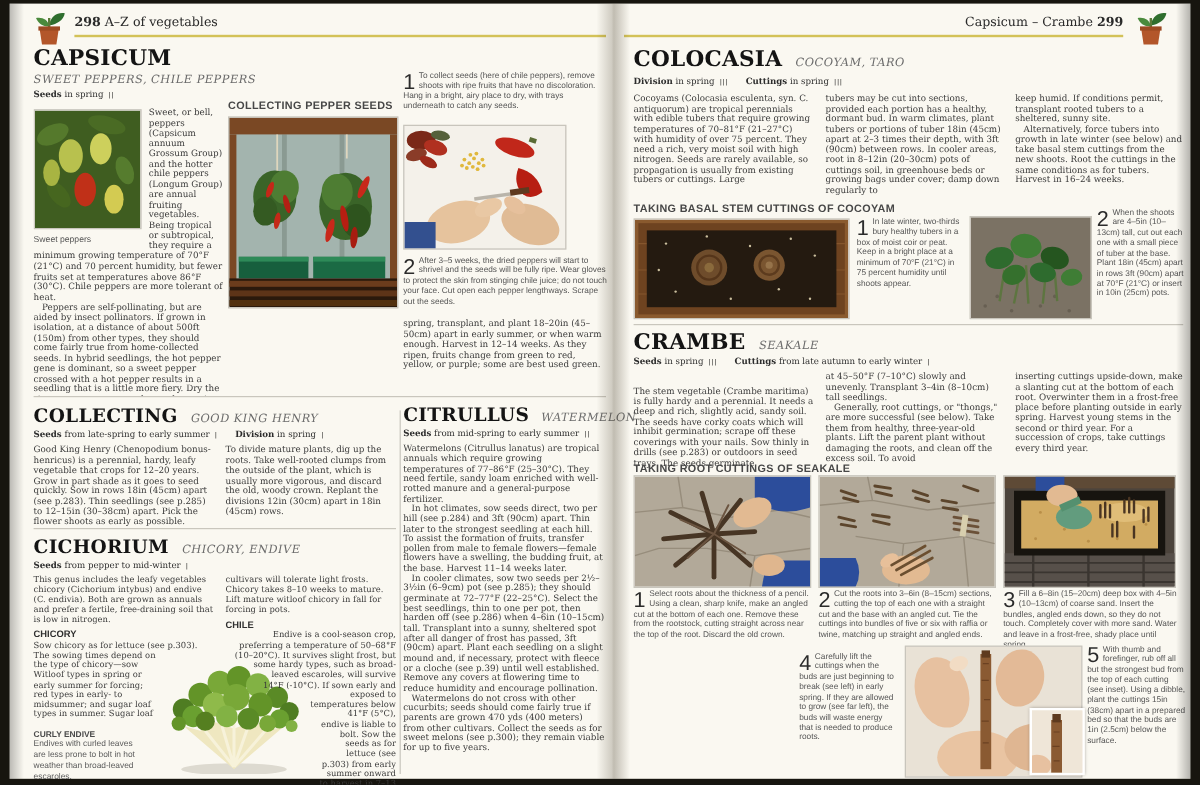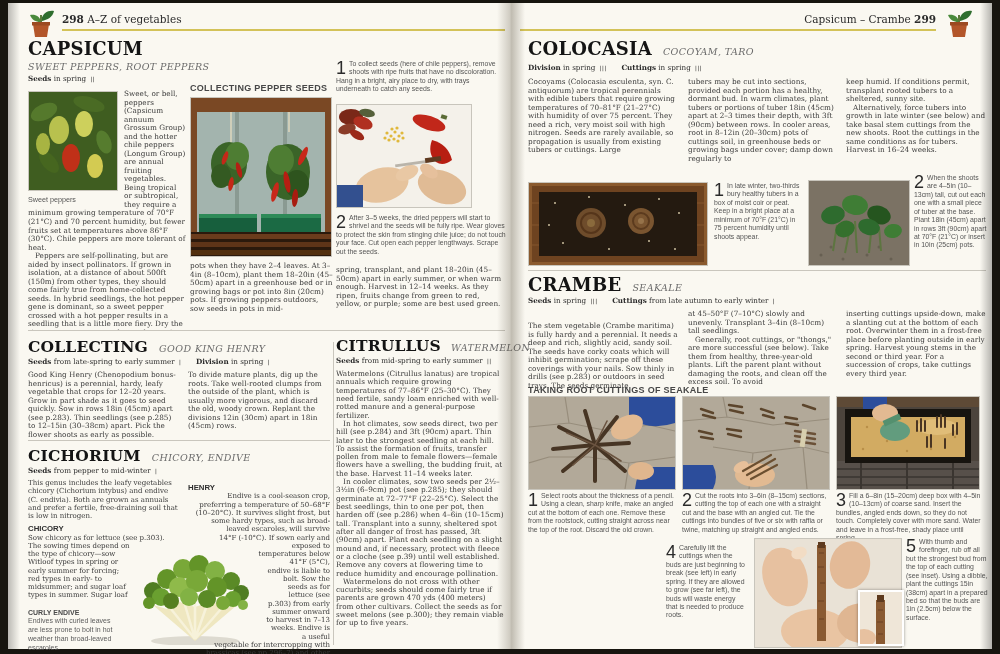--- a/index.html
+++ b/index.html
@@ -59,21 +59,21 @@
       <rect x="6" y="16" width="18" height="3.5" fill="#9c4a22"></rect>
     </svg>
   </span>
   <div class="abs hdr" style="left:62px;top:13px;">
     <b>298</b>
     <span>A–Z of vegetables</span>
   </div>
   <div class="abs rule" style="left:62px;top:29px;width:443px;"></div>
 
   <div class="abs title" style="left:28px;top:40px;">CAPSICUM</div>
-  <div class="abs sub" style="left:28px;top:62px;">SWEET PEPPERS, ROOT PEPPERS</div>
+  <div class="abs sub" style="left:28px;top:62px;">SWEET PEPPERS, CHILE PEPPERS</div>
   <div class="abs prop" style="left:28px;top:75px;">
     <b>Seeds</b>
     <span>in spring</span>
     <span class="rate">||</span>
   </div>
   <div class="abs body" style="left:28px;top:90px;width:158px;height:240px;overflow:hidden;">
     <span class="fl">
       <span class="ph" style="display:inline-block;">
         <svg width="88" height="98" viewBox="0 0 88 98">
           <rect width="88" height="98" fill="#3f5d20"></rect>
@@ -121,23 +121,20 @@
       <rect x="8" y="116" width="58" height="18" fill="#175f3d"></rect>
       <rect x="8" y="116" width="58" height="4" fill="#2e8a58"></rect>
       <rect x="70" y="116" width="60" height="18" fill="#1b6a44"></rect>
       <rect x="70" y="116" width="60" height="4" fill="#2e8a58"></rect>
       <rect y="134" width="140" height="24" fill="#2b190c"></rect>
       <rect y="136" width="140" height="5" fill="#6b3c1c"></rect>
       <rect y="144" width="140" height="5" fill="#5e3418"></rect>
       <rect y="152" width="140" height="5" fill="#52300f"></rect>
     </svg>
   </span>
-  <div class="abs body" style="left:190px;top:262px;width:143px;">
-    <span class="p">pots when they have 2–4 leaves. At 3–4in (8–10cm), plant them 18–20in (45–50cm) apart in a greenhouse bed or in growing bags or pot into 8in (20cm) pots. If growing peppers outdoors, sow seeds in pots in mid-</span>
-  </div>
 
   <div class="abs step" style="left:336px;top:60px;width:170px;">
     <span class="num">1</span>
     <span>To collect seeds (here of chile peppers), remove shoots with ripe fruits that have no discoloration. Hang in a bright, airy place to dry, with trays underneath to catch any seeds.</span>
   </div>
   <span class="abs ph" style="left:336px;top:104px;">
     <svg width="134" height="102" viewBox="0 0 134 102">
       <rect width="134" height="102" fill="#f4f1ea"></rect>
       <ellipse cx="14" cy="12" rx="12" ry="8" fill="#7a2818"></ellipse>
       <ellipse cx="26" cy="18" rx="10" ry="6" fill="#b03020" transform="rotate(20 26 18)"></ellipse>
@@ -246,21 +243,22 @@
     <div class="subh">CHICORY</div>
     <div>
       <span class="spr" style="width:1px;height:14px;"></span>
       <span class="spr" style="width:46px;height:80px;"></span>
       <span>Sow chicory as for lettuce (see p.303). The sowing times depend on the type of chicory—sow Witloof types in spring or early summer for forcing; red types in early- to midsummer; and sugar loaf types in summer. Sugar loaf</span>
     </div>
     <div class="caph" style="margin-top:8px;width:94px;">CURLY ENDIVE</div>
     <div class="capt" style="width:94px;">Endives with curled leaves are less prone to bolt in hot weather than broad-leaved escaroles.</div>
   </div>
   <div class="abs body f7" style="left:188px;top:479px;width:142px;">
-    <div class="subh">HENRY</div>
+    <span class="p">cultivars will tolerate light frosts. Chicory takes 8–10 weeks to mature. Lift mature witloof chicory in fall for forcing in pots.</span>
+    <div class="subh">CHILE</div>
     <div class="ra">
       <span class="sp" style="width:2px;height:36px;"></span>
       <span class="sp" style="width:30px;height:18px;"></span>
       <span class="sp" style="width:56px;height:18px;"></span>
       <span class="sp" style="width:78px;height:70px;"></span>
       <span>Endive is a cool-season crop, preferring a temperature of 50–68°F (10–20°C). It survives slight frost, but some hardy types, such as broad-leaved escaroles, will survive 14°F (-10°C). If sown early and exposed to temperatures below 41°F (5°C), endive is liable to bolt. Sow the seeds as for lettuce (see p.303) from early summer onward to harvest in 7–13 weeks. Endive is a useful vegetable for intercropping with brassicas (see pp.296–7) and other long-term crops.</span>
     </div>
   </div>
 
   <div class="abs" style="left:336px;top:336px;">
@@ -311,20 +309,21 @@
     <span class="p">Cocoyams (Colocasia esculenta, syn. C. antiquorum) are tropical perennials with edible tubers that require growing temperatures of 70–81°F (21–27°C) with humidity of over 75 percent. They need a rich, very moist soil with high nitrogen. Seeds are rarely available, so propagation is usually from existing tubers or cuttings. Large</span>
   </div>
   <div class="abs body" style="left:688px;top:78px;width:148px;">
     <span class="p">tubers may be cut into sections, provided each portion has a healthy, dormant bud. In warm climates, plant tubers or portions of tuber 18in (45cm) apart at 2–3 times their depth, with 3ft (90cm) between rows. In cooler areas, root in 8–12in (20–30cm) pots of cuttings soil, in greenhouse beds or growing bags under cover; damp down regularly to</span>
   </div>
   <div class="abs body" style="left:846px;top:78px;width:140px;">
     <span class="p">keep humid. If conditions permit, transplant rooted tubers to a sheltered, sunny site.</span>
     <span class="p ind">Alternatively, force tubers into growth in late winter (see below) and take basal stem cuttings from the new shoots. Root the cuttings in the same conditions as for tubers. Harvest in 16–24 weeks.</span>
   </div>
 
+  <div class="abs boxhead" style="left:528px;top:170px;width:420px;">TAKING BASAL STEM CUTTINGS OF COCOYAM</div>
   <span class="abs ph" style="left:528px;top:182px;">
     <svg width="178" height="82" viewBox="0 0 178 82">
       <rect width="178" height="82" fill="#8a5a2e"></rect>
       <rect x="3" y="3" width="172" height="76" fill="#6e4320"></rect>
       <path d="M3 20 h172 M3 42 h172 M3 62 h172" stroke="#9c6a3a" stroke-width="1" opacity=".5"></path>
       <rect x="10" y="9" width="158" height="64" fill="#241a10"></rect>
       <g fill="#cbbf9e">
           <circle cx="26" cy="20" r="1"></circle>
           <circle cx="60" cy="14" r="1"></circle>
           <circle cx="96" cy="22" r="1"></circle>

